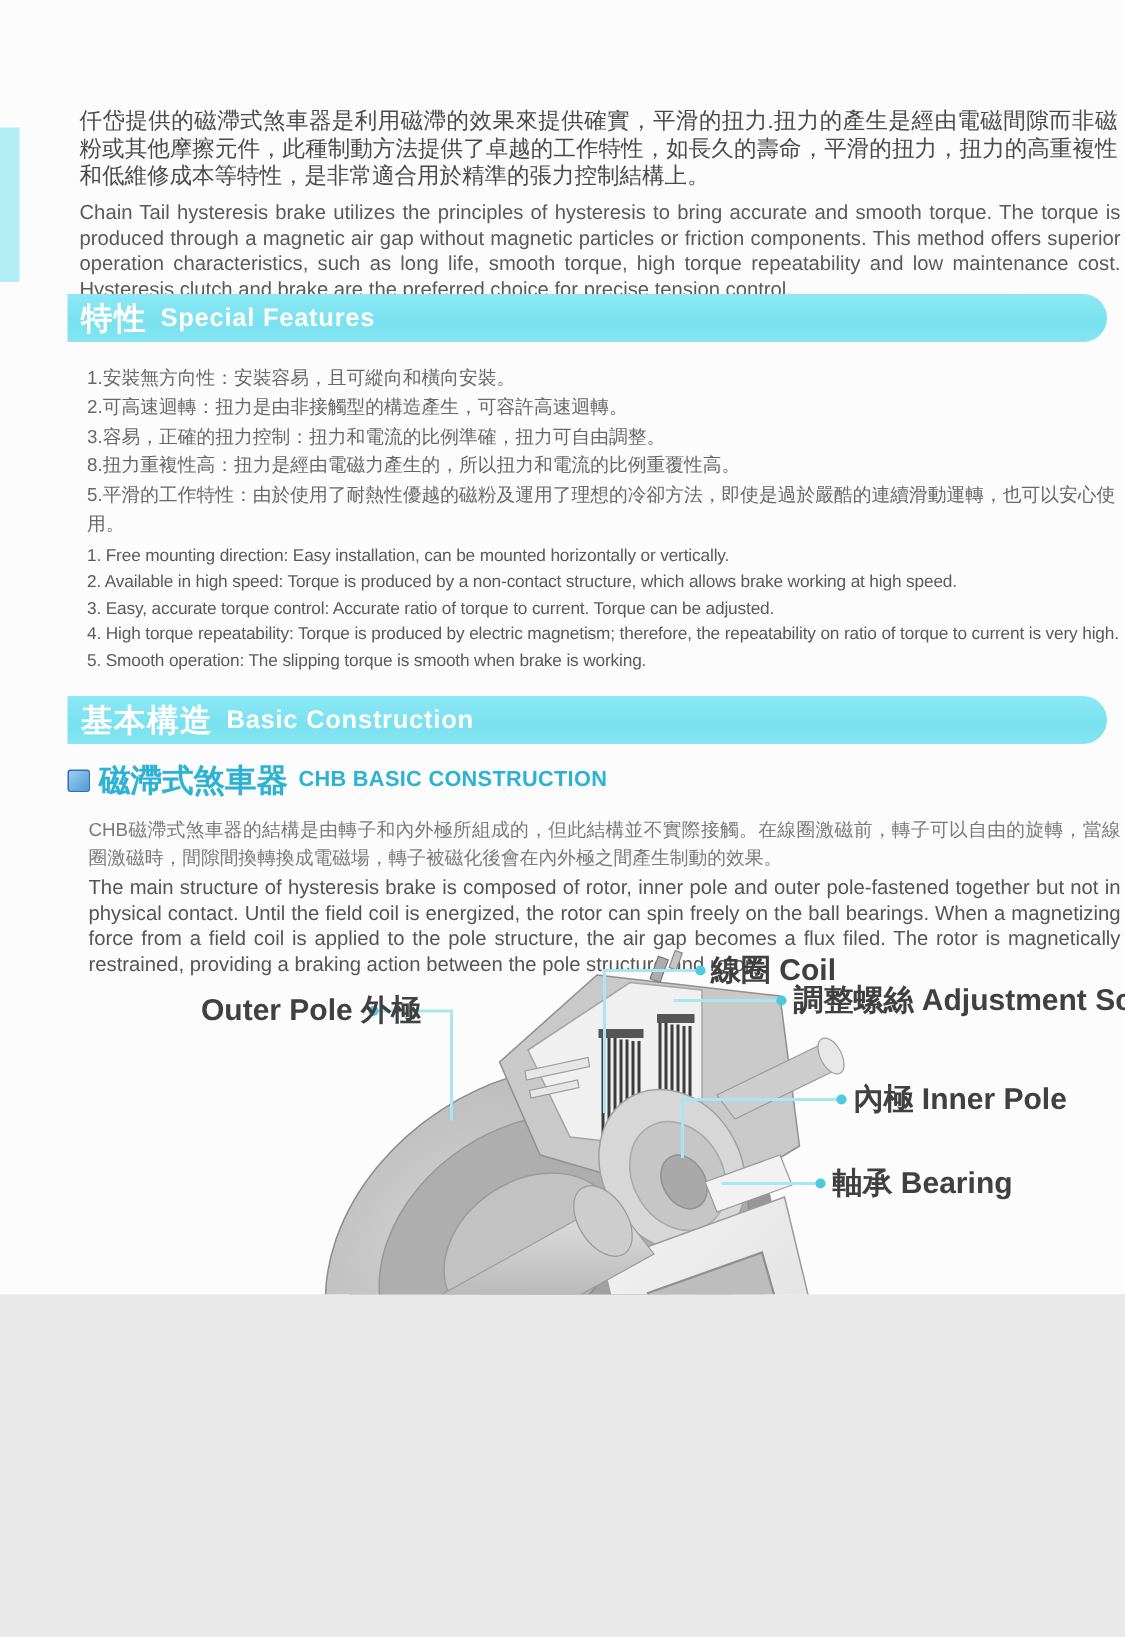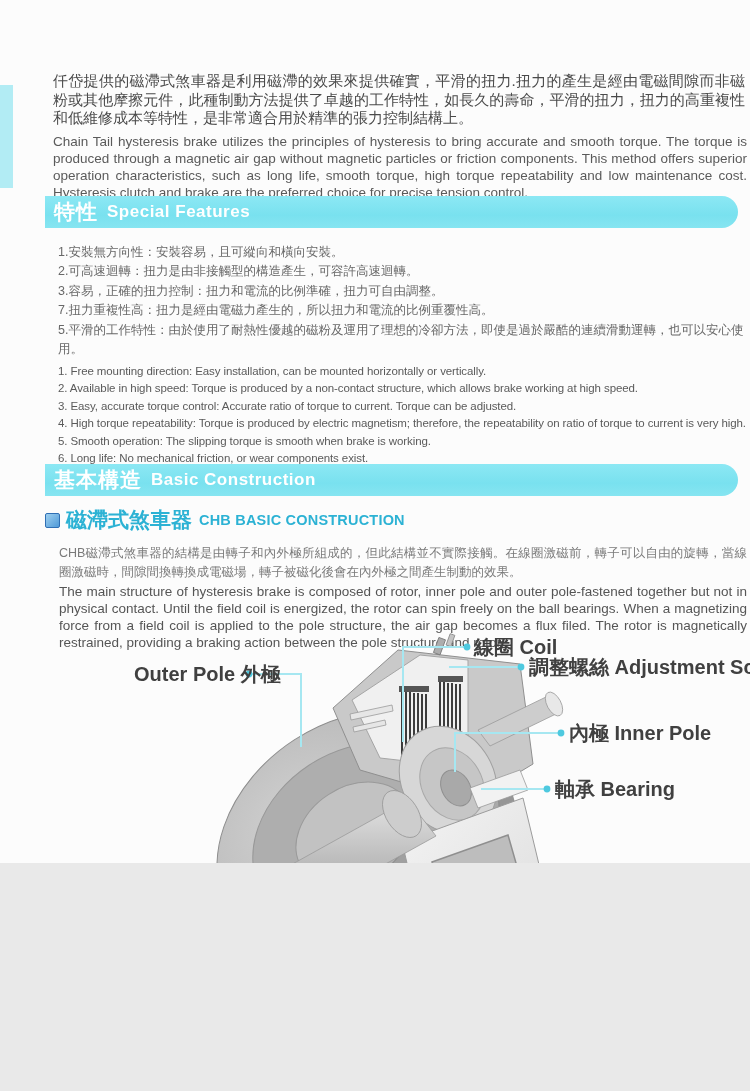--- a/index.html
+++ b/index.html
@@ -57,31 +57,30 @@
 
   <div id="banner-features" class="banner">
     <span class="zh">特性</span>
     <span class="en">Special Features</span>
   </div>
 
   <div class="list-zh">
     <div>1.安裝無方向性：安裝容易，且可縱向和橫向安裝。</div>
     <div>2.可高速迴轉：扭力是由非接觸型的構造產生，可容許高速迴轉。</div>
     <div>3.容易，正確的扭力控制：扭力和電流的比例準確，扭力可自由調整。</div>
-    <div>7.扭力重複性高：扭力是經由電磁力產生的，所以扭力和電流的比例重覆性高。</div>
+    <div>8.扭力重複性高：扭力是經由電磁力產生的，所以扭力和電流的比例重覆性高。</div>
     <div>5.平滑的工作特性：由於使用了耐熱性優越的磁粉及運用了理想的冷卻方法，即使是過於嚴酷的連續滑動運轉，也可以安心使用。</div>
   </div>
 
   <div class="list-en">
     <div>1. Free mounting direction: Easy installation, can be mounted horizontally or vertically.</div>
     <div>2. Available in high speed: Torque is produced by a non-contact structure, which allows brake working at high speed.</div>
     <div>3. Easy, accurate torque control: Accurate ratio of torque to current. Torque can be adjusted.</div>
     <div>4. High torque repeatability: Torque is produced by electric magnetism; therefore, the repeatability on ratio of torque to current is very high.</div>
     <div>5. Smooth operation: The slipping torque is smooth when brake is working.</div>
-    <div>6. Long life: No mechanical friction, or wear components exist.</div>
   </div>
 
   <div id="banner-construction" class="banner">
     <span class="zh">基本構造</span>
     <span class="en">Basic Construction</span>
   </div>
 
   <div class="sub-head">
     <span class="sq"></span>
     <span class="zh">磁滯式煞車器</span>

